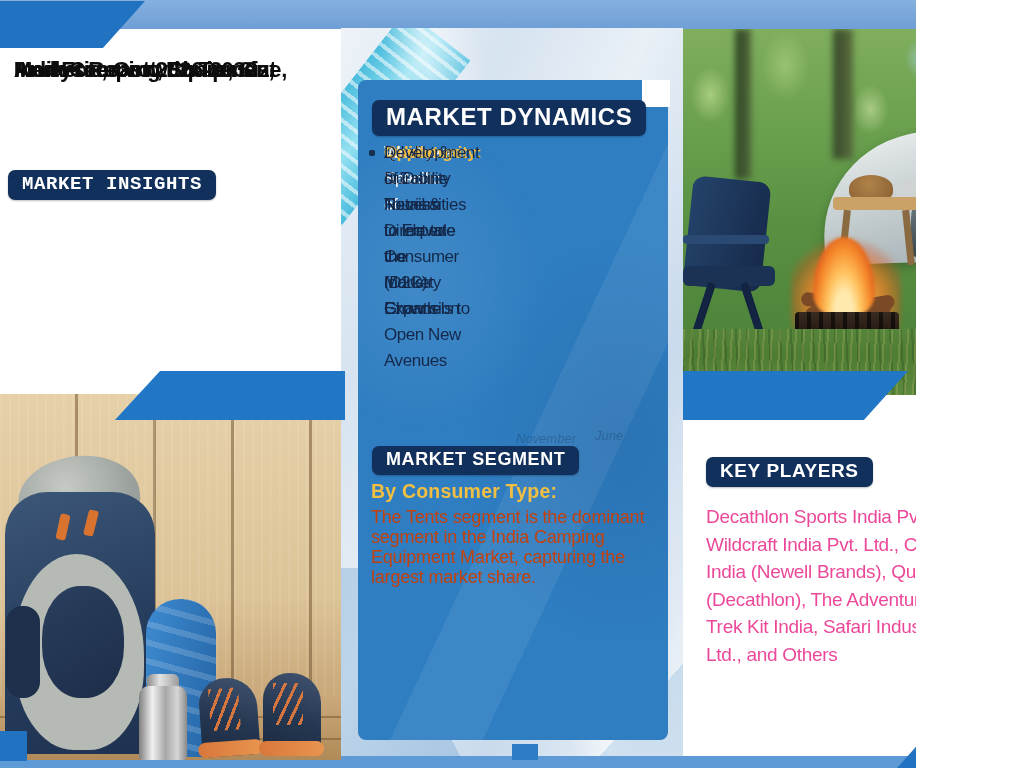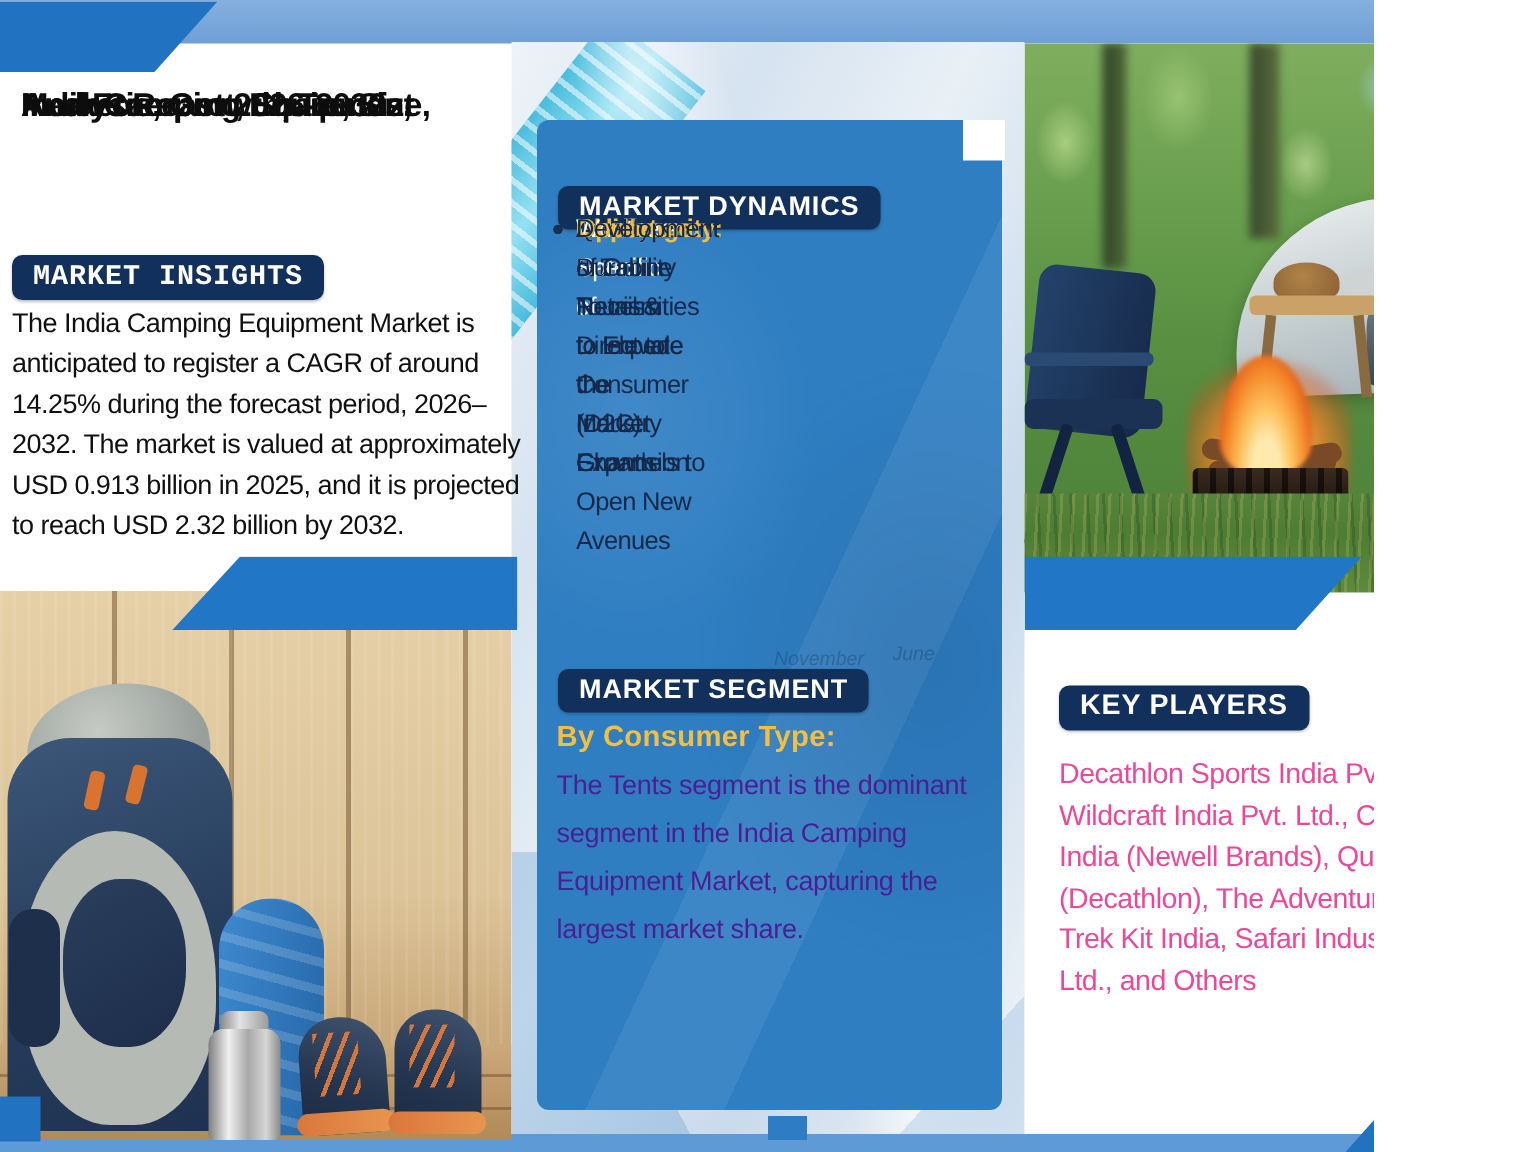--- a/index.html
+++ b/index.html
@@ -87,38 +87,38 @@
       linear-gradient(-48deg, rgba(120,170,215,0.28) 0 18%, transparent 18%);}
 
   
   .panel{left:358px;top:80px;width:310px;height:660px;border-radius:8px;background:#2f7ec2;z-index:2;}
   .panel::before{content:"";position:absolute;inset:0;border-radius:8px;
     background:
       radial-gradient(180px 220px at 20% 30%, rgba(255,255,255,0.09), transparent 70%),
       radial-gradient(220px 280px at 85% 55%, rgba(10,40,80,0.12), transparent 72%),
       linear-gradient(115deg, transparent 0 55%, rgba(255,255,255,0.07) 55% 70%, transparent 70%);}
   .panel-notch{left:642px;top:80px;width:28px;height:27px;background:#ffffff;z-index:3;}
-  .dynamics-badge{left:372px;top:100px;z-index:4;font-size:18px;margin-top:24px;}
+  .dynamics-badge{left:372px;top:100px;z-index:4;font-size:24px;}
   .bullets{left:384px;top:140px;width:270px;z-index:4;font-size:17px;line-height:26px;
     letter-spacing:-0.45px;color:#14284a;}
   .bullet{position:relative;display:block;position:static;margin:0 0 1px 0;}
   .bullet{position:relative;}
   .bullet::before{content:"";position:absolute;left:-15px;top:10px;width:6px;height:6px;
     border-radius:50%;background:#17304f;}
   .bullet .lbl{position:static;color:#f2bf42;font-weight:700;}
   .bullet .lead{position:static;color:#f5f8fa;}
   .bullet .rest{position:static;color:#14284a;}
   .watermark{z-index:2;color:rgba(25,55,95,0.35);font-size:13px;font-style:italic;}
   .wm-may{left:516px;top:431px;}
   .wm-june{left:595px;top:428px;}
   .segment-badge{left:372px;top:446px;z-index:4;font-size:18px;}
   .segment-sub{left:371px;top:480px;z-index:4;color:#f2bf42;font-size:19.5px;font-weight:700;
     letter-spacing:0.2px;}
-  .segment-text{left:371px;top:507px;width:292px;z-index:4;color:#4c1d95;font-size:18px;
-    line-height:32px;letter-spacing:-0.2px;}
+  .segment-text{left:371px;top:507px;width:292px;z-index:4;color:#c2410c;font-size:18px;
+    line-height:20px;letter-spacing:-0.2px;}
 
   
   .camp-photo{left:683px;top:29px;width:341px;height:366px;overflow:hidden;z-index:1;}
   .forest-bg{left:0;top:0;width:341px;height:366px;
     background-image:
       radial-gradient(28px 40px at 8% 18%, rgba(214,238,162,0.55), transparent 70%),
       radial-gradient(34px 50px at 30% 10%, rgba(192,226,142,0.45), transparent 70%),
       radial-gradient(26px 36px at 55% 22%, rgba(226,241,181,0.5), transparent 70%),
       radial-gradient(40px 56px at 82% 12%, rgba(202,231,152,0.5), transparent 70%),
       radial-gradient(30px 44px at 95% 30%, rgba(172,216,241,0.55), transparent 70%),
@@ -199,21 +199,20 @@
     <div class="mid-wedges"></div>
   </div>
 
   <div class="page-title">
     <span>India Camping Equipment</span>
     <span>Market Report, Share, Size,</span>
     <span>Analysis, Growth, Trends,</span>
     <span>And Forecast 2026-2032</span>
   </div>
   <div class="badge insights-badge">MARKET INSIGHTS</div>
-  <div class="insights-text">The India Camping Equipment Market is anticipated to register a CAGR of around 14.25% during the forecast period, 2026–2032. The market is valued at approximately USD 0.913 billion in 2025, and it is projected to reach USD 2.32 billion by 2032.</div>
   <div class="left-ribbon"></div>
 
   <div class="gear-photo">
     <div class="wood-bg"></div>
     <div class="wood-floor"></div>
     <div class="backpack-lid"></div>
     <div class="backpack-body"></div>
     <div class="backpack-gray"></div>
     <div class="backpack-pocket"></div>
     <div class="backpack-sidepocket"></div>

